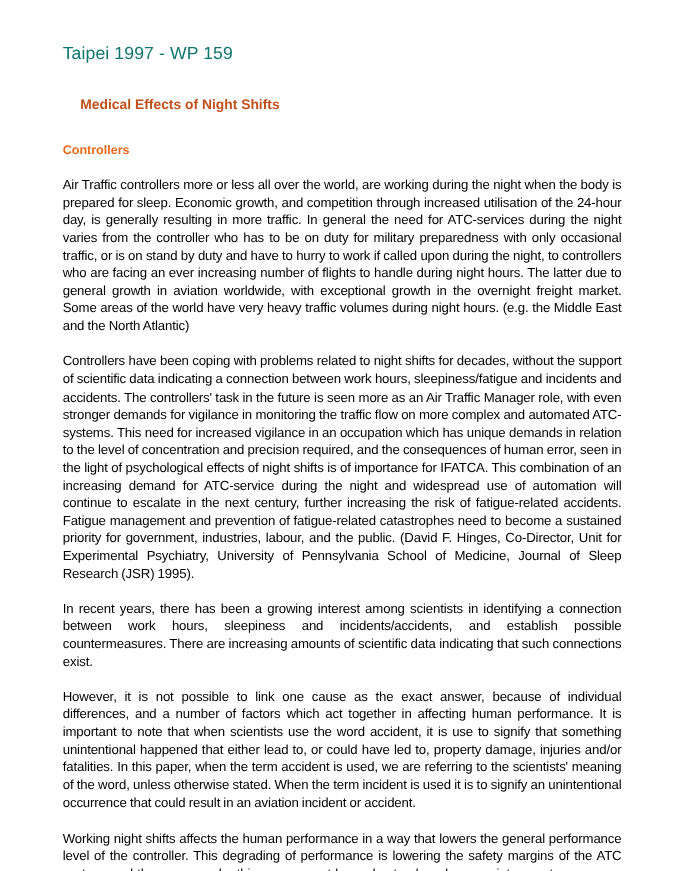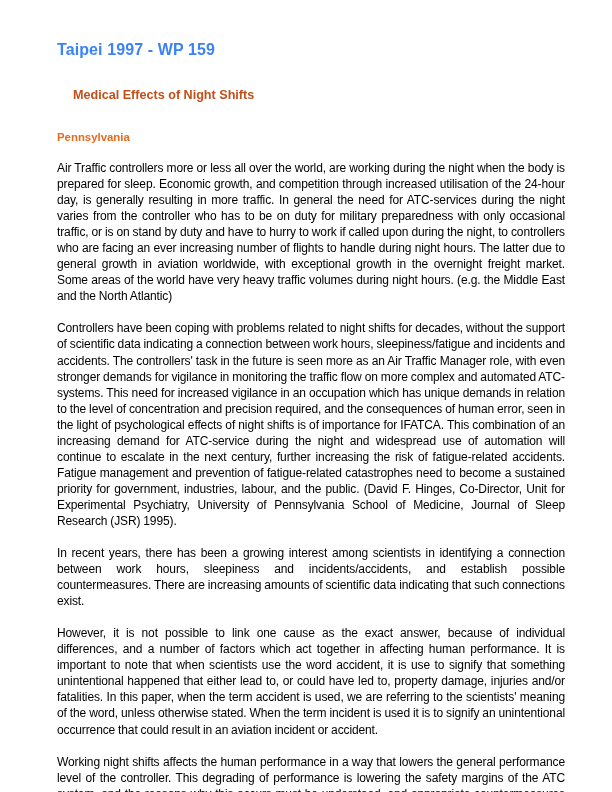--- a/index.html
+++ b/index.html
@@ -20,22 +20,22 @@
       left: 57px;
       top: 0;
       width: 508px;
     }
     .title {
       position: absolute;
       top: 41px;
       left: 0;
       margin: 0;
       font-size: 16px;
-      font-weight: bold;
-      color: #3b82f6;
+      font-weight: normal;
+      color: #0f766e;
       white-space: nowrap;
       letter-spacing: 0.1px;
     }
     .subtitle {
       position: absolute;
       top: 88px;
       left: 16px;
       margin: 0;
       font-size: 12.6px;
       font-weight: bold;
@@ -66,21 +66,21 @@
       letter-spacing: -0.12px;
       word-spacing: -0.3px;
     }
   </style>
 </head>
 <body>
 
 <div class="page">
   <h1 class="title">Taipei 1997 - WP 159</h1>
   <h2 class="subtitle">Medical Effects of Night Shifts</h2>
-  <h3 class="section-heading">Pennsylvania</h3>
+  <h3 class="section-heading">Controllers</h3>
   <div class="body-text">
     <p>Air Traffic controllers more or less all over the world, are working during the night when the body is prepared for sleep. Economic growth, and competition through increased utilisation of the 24-hour day, is generally resulting in more traffic. In general the need for ATC-services during the night varies from the controller who has to be on duty for military preparedness with only occasional traffic, or is on stand by duty and have to hurry to work if called upon during the night, to controllers who are facing an ever increasing number of flights to handle during night hours. The latter due to general growth in aviation worldwide, with exceptional growth in the overnight freight market. Some areas of the world have very heavy traffic volumes during night hours. (e.g. the Middle East and the North Atlantic)</p>
     <p>Controllers have been coping with problems related to night shifts for decades, without the support of scientific data indicating a connection between work hours, sleepiness/fatigue and incidents and accidents. The controllers' task in the future is seen more as an Air Traffic Manager role, with even stronger demands for vigilance in monitoring the traffic flow on more complex and automated ATC-systems. This need for increased vigilance in an occupation which has unique demands in relation to the level of concentration and precision required, and the consequences of human error, seen in the light of psychological effects of night shifts is of importance for IFATCA. This combination of an increasing demand for ATC-service during the night and widespread use of automation will continue to escalate in the next century, further increasing the risk of fatigue-related accidents. Fatigue management and prevention of fatigue-related catastrophes need to become a sustained priority for government, industries, labour, and the public. (David F. Hinges, Co-Director, Unit for Experimental Psychiatry, University of Pennsylvania School of Medicine, Journal of Sleep Research (JSR) 1995).</p>
     <p>In recent years, there has been a growing interest among scientists in identifying a connection between work hours, sleepiness and incidents/accidents, and establish possible countermeasures. There are increasing amounts of scientific data indicating that such connections exist.</p>
     <p>However, it is not possible to link one cause as the exact answer, because of individual differences, and a number of factors which act together in affecting human performance.  It is important to note that when scientists use the word accident, it is use to signify that something unintentional happened that either lead to, or could have led to, property damage, injuries and/or fatalities. In this paper, when the term accident is used, we are referring to the scientists' meaning of the word, unless otherwise stated. When the term incident is used it is to signify an unintentional occurrence that could result in an aviation incident or accident.</p>
     <p>Working night shifts affects the human performance in a way that lowers the general performance level of the controller. This degrading of performance is lowering the safety margins of the ATC system, and the reasons why this occurs must be understood, and appropriate countermeasures taken to compensate for this degrading in the short term (before and during</p>
   </div>
 </div>
 
 </body></html>

